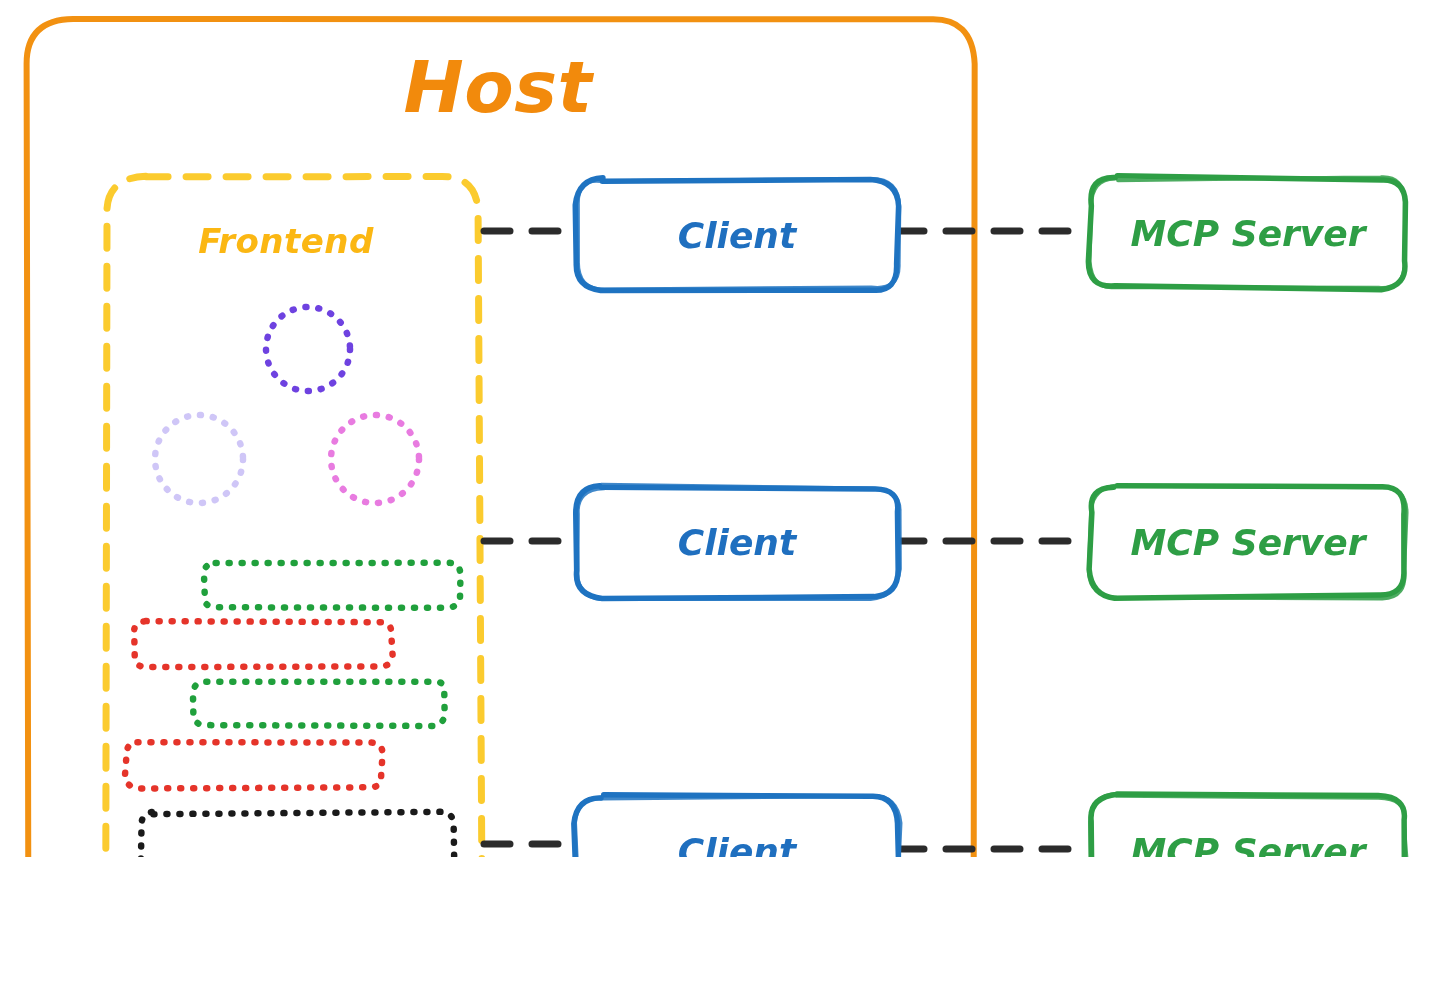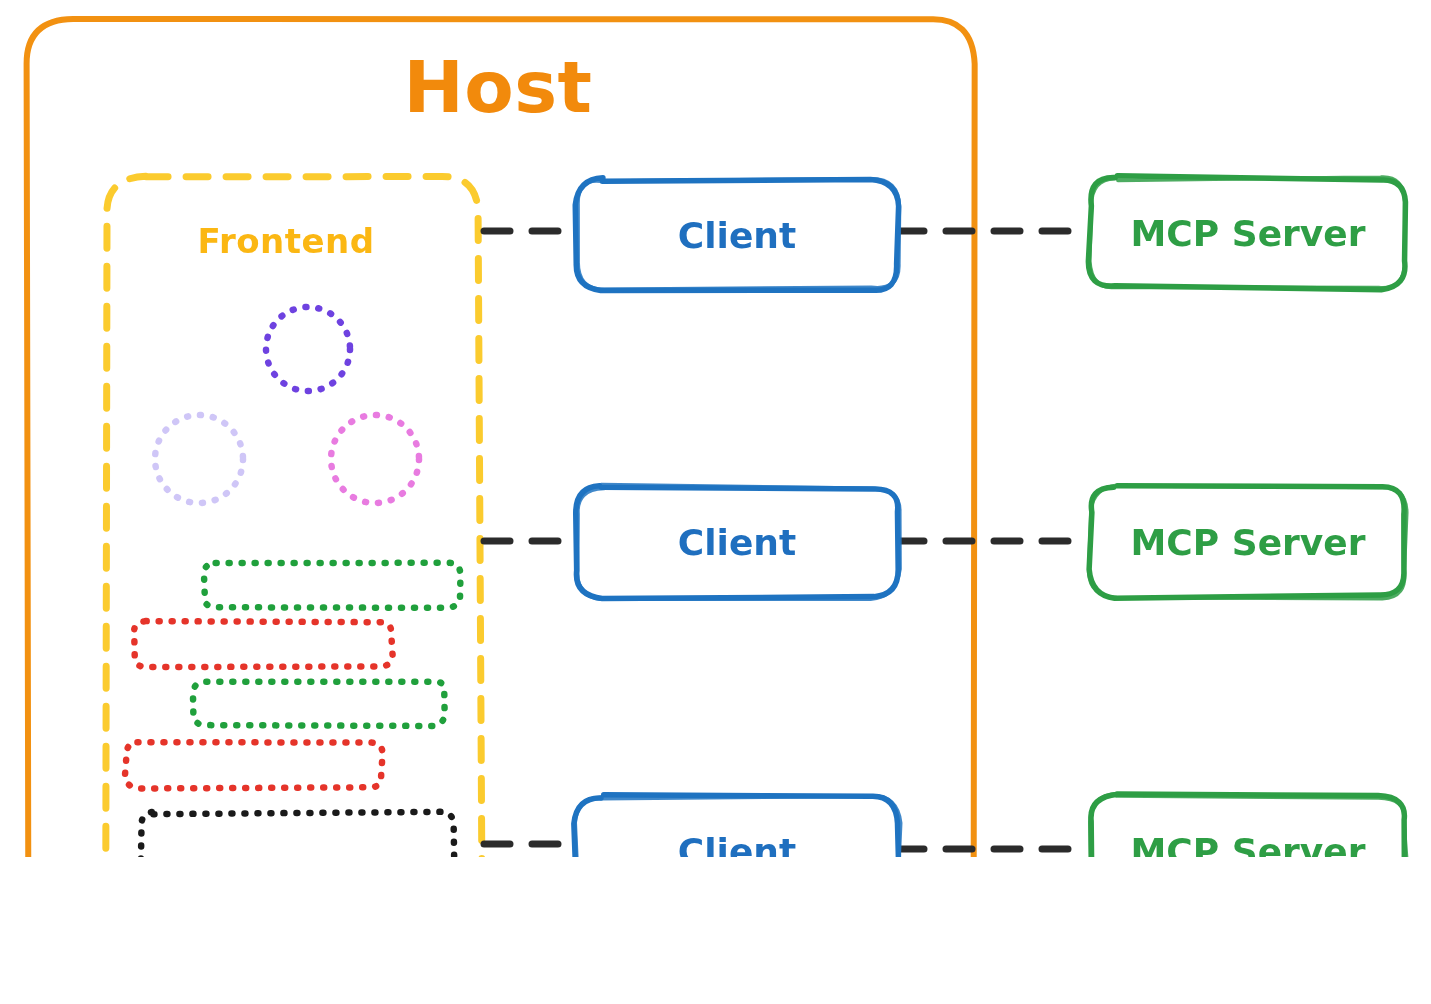--- a/index.html
+++ b/index.html
@@ -10,20 +10,21 @@
   }
   body {
     font-family: "DejaVu Sans", sans-serif;
   }
   #canvas {
     position: relative;
     width: 1431px;
     height: 857px;
     background: #ffffff;
     overflow: hidden;
+    font-style: italic;
   }
   #diagram-svg {
     position: absolute;
     left: 0;
     top: 0;
     width: 1431px;
     height: 1004px;
   }
   .hand-label {
     font-family: "DejaVu Sans", sans-serif;

